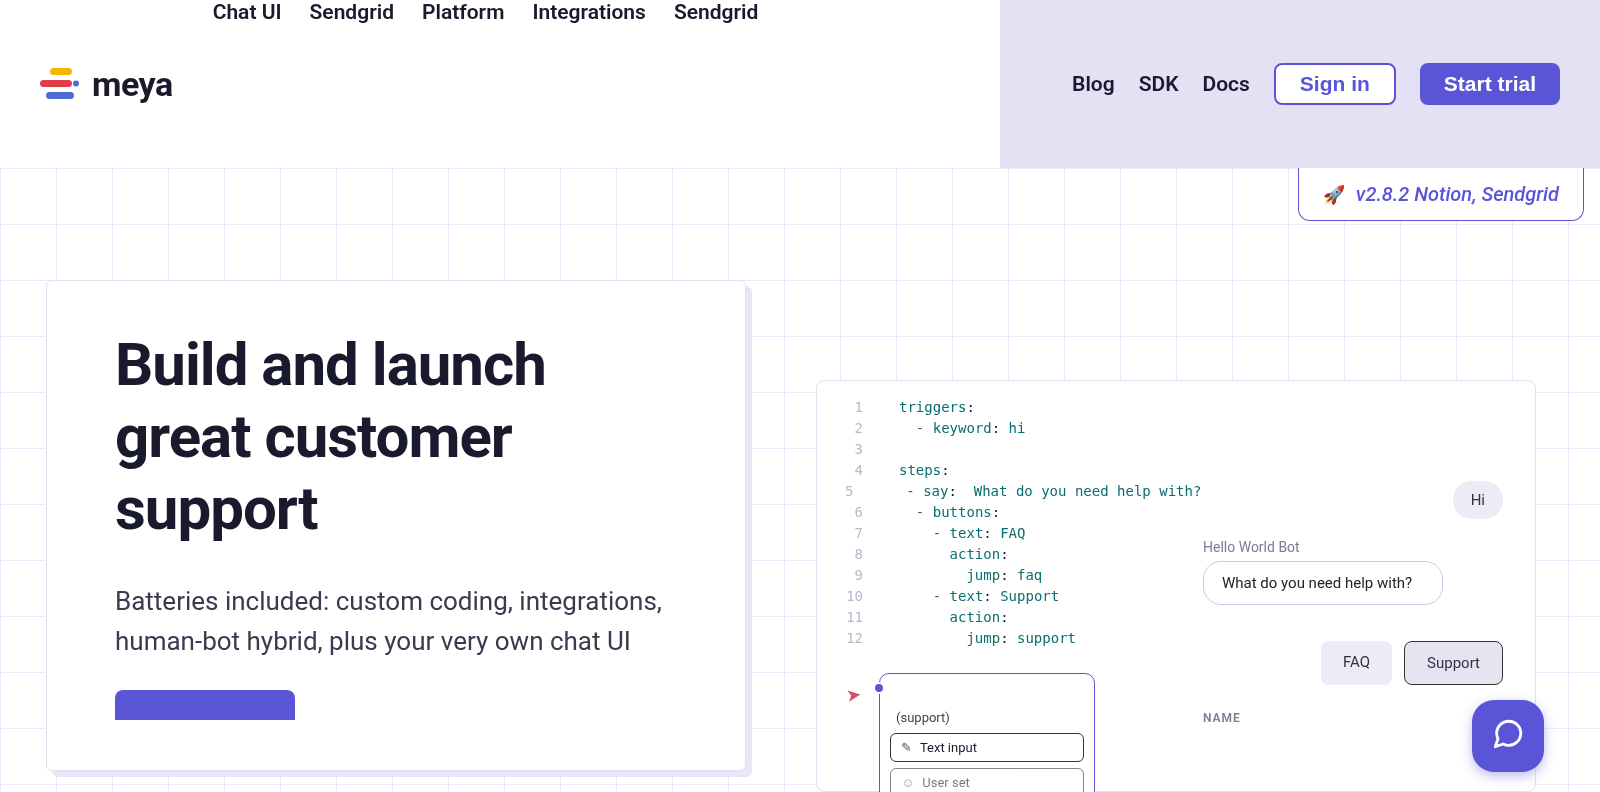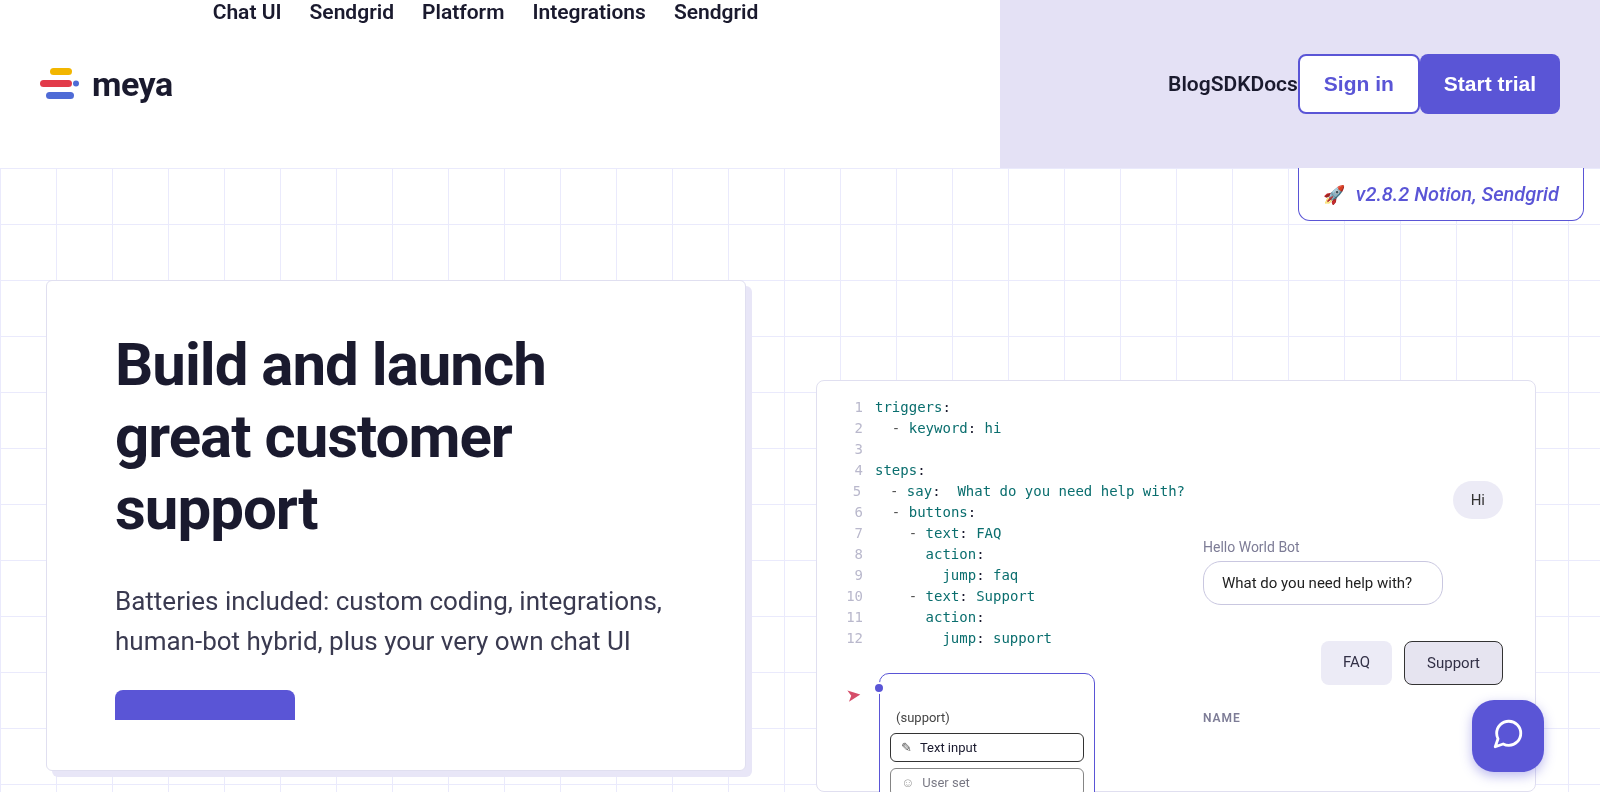--- a/index.html
+++ b/index.html
@@ -6,23 +6,23 @@
 body { font-family: -apple-system, BlinkMacSystemFont, "Segoe UI", Roboto, Helvetica, Arial, sans-serif; background: #ffffff; color: #1a1a2e; width: 1600px; height: 792px; overflow: hidden; position: relative; }
 
 
 .header { height: 168px; display: flex; padding: 0 40px; position: relative; }
 .header-right-bg { position: absolute; top: 0; right: 0; width: 600px; height: 168px; background: #e4e1f5; }
 .logo { display: flex; align-items: center; gap: 12px; margin-right: 40px; z-index: 1; }
 .logo-icon svg { width: 40px; height: 32px; display: block; }
 .logo-text { font-size: 34px; font-weight: 700; color: #1a1a2e; letter-spacing: -0.5px; }
 .nav-main { display: flex; gap: 28px; z-index: 1; }
 .nav-main a { font-size: 21px; font-weight: 600; color: #1a1a2e; text-decoration: none; cursor: pointer; }
-.nav-right { margin-left: auto; display: flex; align-items: center; z-index: 1; }
+.nav-right { margin-left: auto; display: flex; align-items: center; gap: 24px; z-index: 1; }
 .nav-right a { font-size: 21px; font-weight: 600; color: #1a1a2e; text-decoration: none; cursor: pointer; }
-.btn { display: inline-flex; align-items: center; justify-content: center; height: 60px; padding: 0 24px; border-radius: 8px; font-size: 21px; font-weight: 600; cursor: pointer; border: none; }
+.btn { display: inline-flex; align-items: center; justify-content: center; height: 42px; padding: 0 24px; border-radius: 8px; font-size: 21px; font-weight: 600; cursor: pointer; border: none; }
 .btn-outline { background: #fff; border: 2px solid #5a55d6; color: #5a55d6; }
 .btn-primary { background: #5a55d6; color: #fff; }
 
 
 .hero { position: relative; height: 624px; background-image: linear-gradient(#eaeafc 1px, transparent 1px), linear-gradient(90deg, #eaeafc 1px, transparent 1px); background-size: 56px 56px; background-position: 0 0; }
 
 
 .version-badge { position: absolute; top: 0; right: 16px; background: #fff; border: 1px solid #5a55d6; border-top: none; border-radius: 0 0 12px 12px; padding: 14px 24px; display: flex; align-items: center; gap: 10px; }
 .version-badge .rocket { font-size: 18px; }
 .version-badge .text { color: #5a55d6; font-style: italic; font-size: 20px; font-weight: 500; }
@@ -33,21 +33,21 @@
 .subtitle { font-size: 26px; line-height: 1.55; color: #3a3a50; margin-bottom: 28px; }
 .cta-placeholder { width: 180px; height: 30px; background: #5a55d6; border-radius: 8px 8px 0 0; }
 
 
 .preview { position: absolute; left: 816px; top: 212px; width: 720px; height: 412px; background: #fff; border: 1px solid #e0dff0; border-radius: 8px; }
 
 
 .code-pane { position: absolute; left: 28px; top: 16px; width: 340px; font-family: ui-monospace, SFMono-Regular, Menlo, monospace; font-size: 14px; line-height: 21px; }
 .code-line { display: flex; }
 .gutter { width: 30px; text-align: right; color: #b9b8cc; padding-right: 12px; }
-.code { white-space: pre; }
+.code { white-space: pre; margin-left: 24px; }
 .tok-key { color: #0a6e6e; }
 .tok-str { color: #0a6e6e; }
 .tok-dash { color: #555; }
 
 
 .flow-node { position: absolute; left: 62px; top: 292px; width: 216px; background: #fff; border: 1.5px solid #5a55d6; border-radius: 10px; padding: 10px 10px 6px 10px; }
 .flow-node .node-title { font-size: 13px; color: #444; padding: 2px 6px 8px 6px; margin-top: 24px; }
 .flow-node .port { position: absolute; left: -7px; top: 8px; width: 12px; height: 12px; background: #5a55d6; border: 2px solid #fff; border-radius: 50%; }
 .flow-node .arrow { position: absolute; left: -34px; top: 10px; color: #d64e6a; font-size: 18px; transform: rotate(-8deg); }
 .node-row { border: 1px solid #333; border-radius: 6px; padding: 6px 10px; margin-bottom: 6px; display: flex; align-items: center; gap: 8px; font-size: 13px; }

